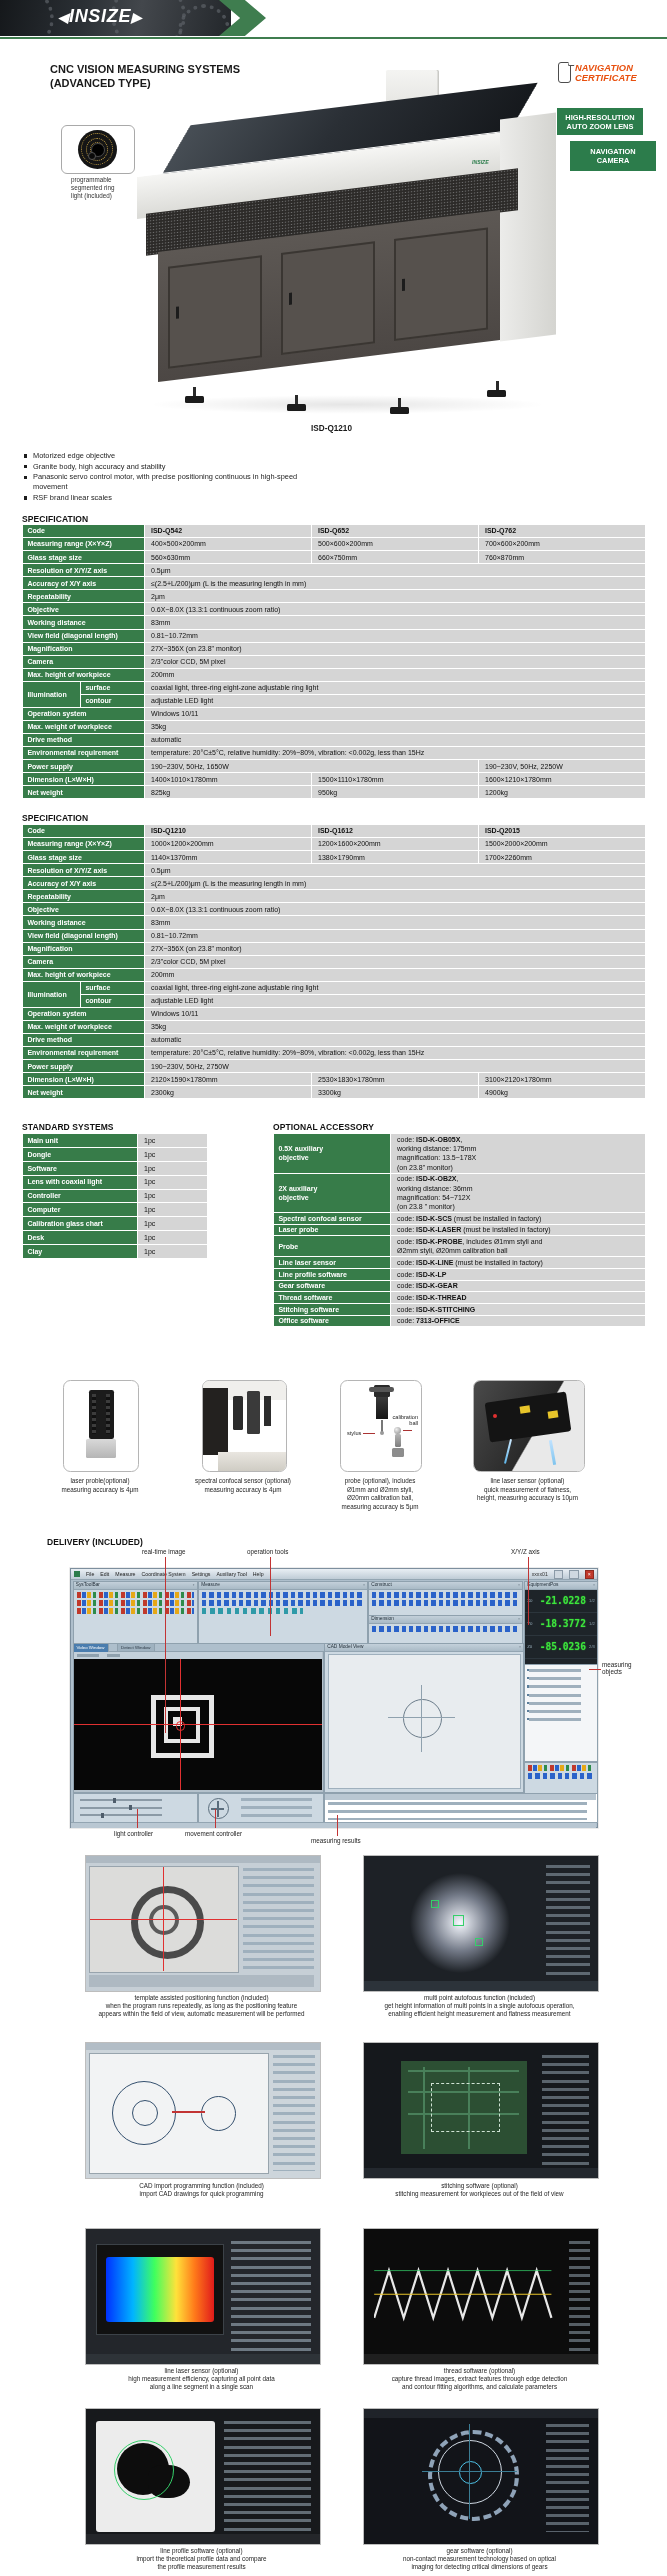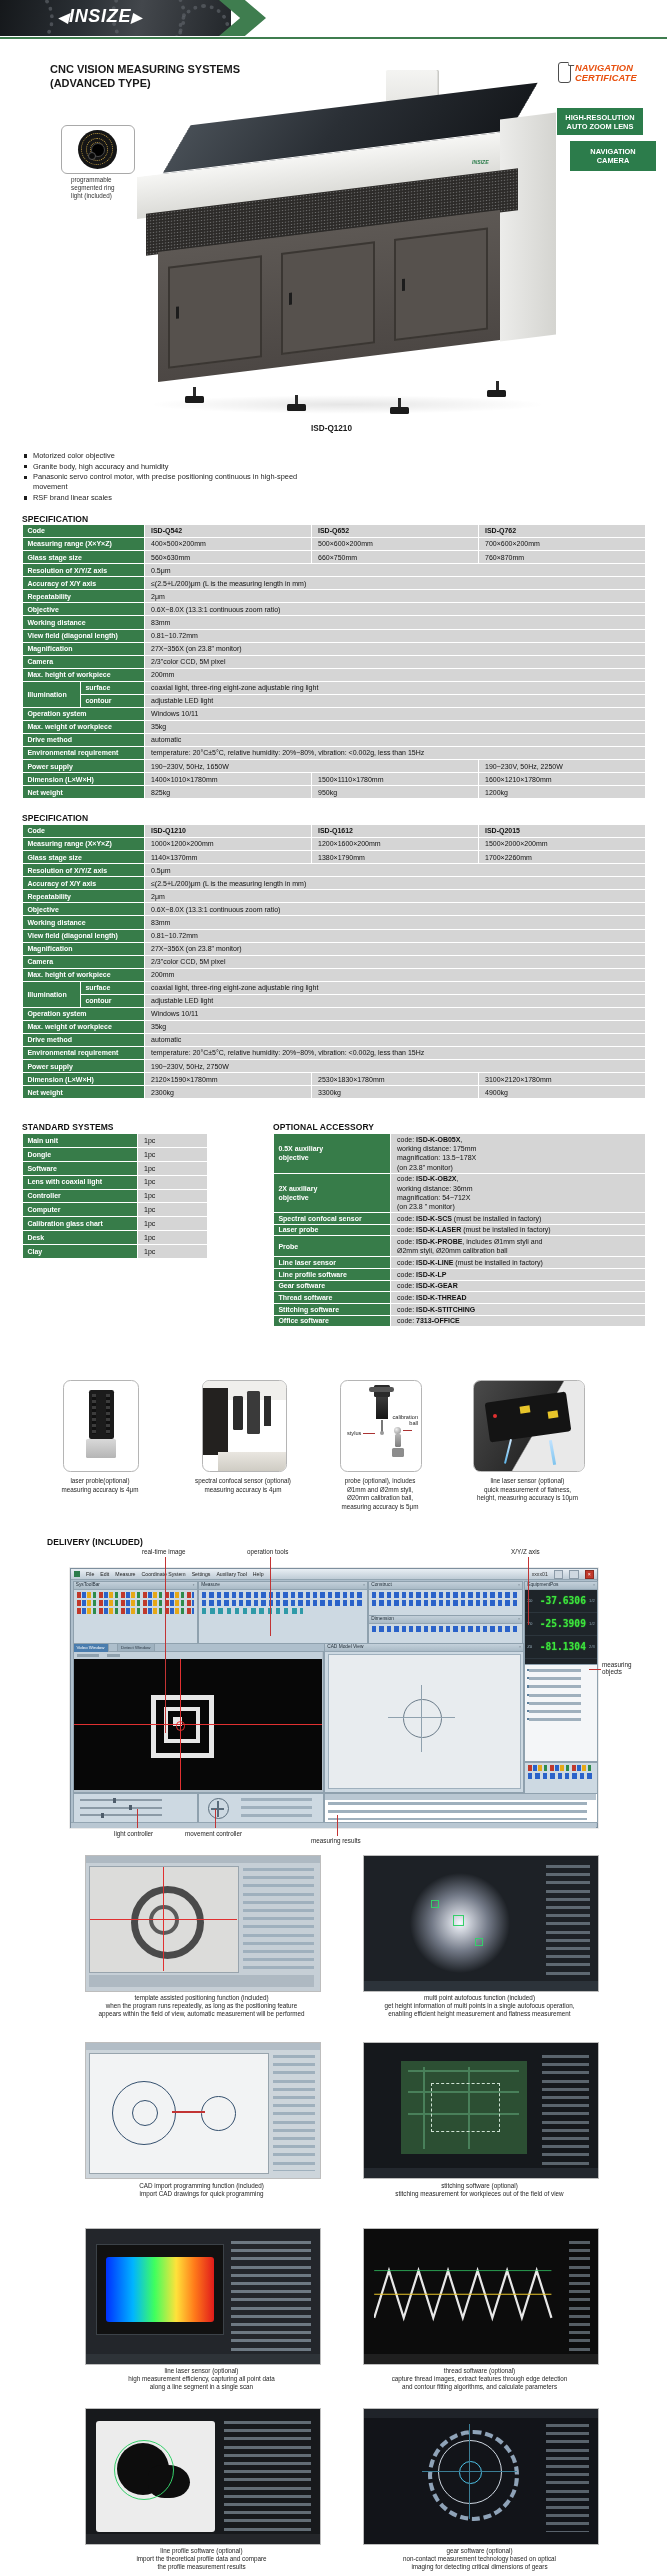--- a/index.html
+++ b/index.html
@@ -185,22 +185,22 @@
       <div class="m m-foot" style="left:162px;top:334px;"></div>
     <div class="m m-stem" style="left:273px;top:328px;"></div>
       <div class="m m-foot" style="left:265px;top:337px;"></div>
     <div class="m m-stem" style="left:371px;top:311px;"></div>
       <div class="m m-foot" style="left:362px;top:320px;"></div>
   </div>
 
   <div class="abs model-label">ISD-Q1210</div>
 
   <div class="abs features">
-    <div class="feat">Motorized color objective</div>
-    <div class="feat">Granite body, high accuracy and humidity</div>
+    <div class="feat">Motorized edge objective</div>
+    <div class="feat">Granite body, high accuracy and stability</div>
     <div class="feat">Panasonic servo control motor, with precise positioning continuous in high-speed movement</div>
     <div class="feat">RSF brand linear scales</div>
   </div>
 
   <div class="abs sec-h" style="left:22px;top:514px;">SPECIFICATION</div>
   <table class="abs gtable spec" style="left:22px;top:524px;width:623px;">
     <colgroup>
         <col style="width:58px">
         <col style="width:64px">
         <col style="width:167px">
@@ -633,31 +633,31 @@
         </div>
       <div class="strip strip-blue"></div>
     </div>
 
     <div class="panel" style="left:453px;top:12px;width:72px;height:82px;background:#1e2429;">
       <div class="panel-h">
           <span>EquipmentPos</span>
         </div>
       <div class="dro-row">
         <span class="dro-axis">X0</span>
-        <span class="dro-val">-37.6306</span>
+        <span class="dro-val">-21.0228</span>
         <span class="dro-idx">1/2</span>
       </div>
       <div class="dro-row">
         <span class="dro-axis">Y0</span>
-        <span class="dro-val">-25.3909</span>
+        <span class="dro-val">-18.3772</span>
         <span class="dro-idx">1/2</span>
       </div>
       <div class="dro-row">
         <span class="dro-axis">Z0</span>
-        <span class="dro-val">-81.1304</span>
+        <span class="dro-val">-85.0236</span>
         <span class="dro-idx">2/3</span>
       </div>
     </div>
 
     <div class="tab" style="left:1.5px;top:74px;background:#4a7dae;color:#fff;z-index:2;">Video Window</div>
     <div class="tab" style="left:46px;top:74px;background:#9fb2c0;color:#2b3844;">Detect Window</div>
 
     <div class="abs" style="left:1.5px;top:82px;width:249px;height:140px;background:#b5c2cc;border:0.7px solid #8fa1ae;">
       <div class="abs" style="left:0;top:0;width:248px;height:6.7px;background:#c3d0da;border-bottom:0.7px solid #93a5b2;">
         <span class="abs" style="left:3px;top:1.5px;width:22px;height:3.7px;background:#8fa1ae;"></span>

